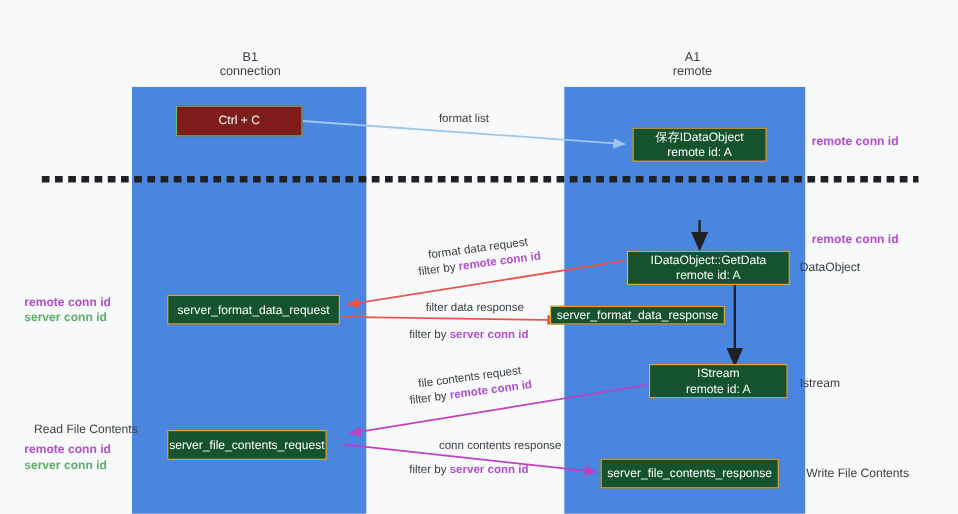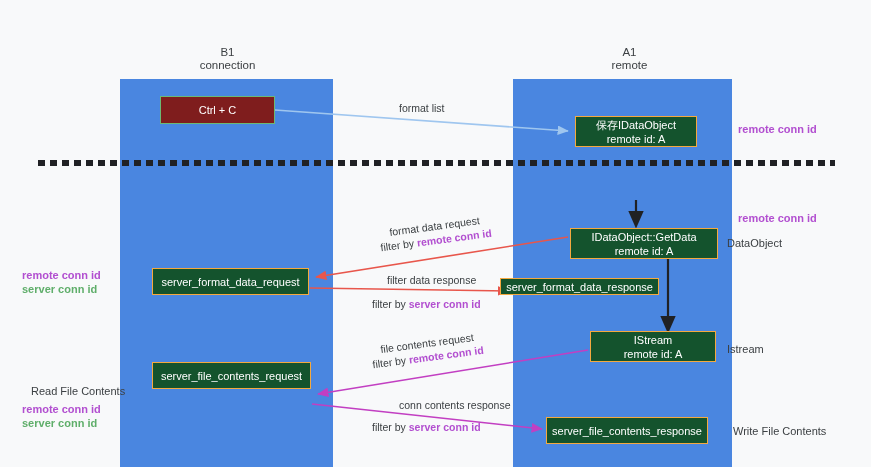--- a/index.html
+++ b/index.html
@@ -43,21 +43,21 @@
   .node.orange{background:#14532d;border:1px solid #f5a93f;}
 
   
   #n-ctrlc{left:160px;top:96px;width:115px;height:28px;}
   #n-save-ido{left:575px;top:116px;width:122px;height:31px;}
   #n-ctrlv{left:578px;top:171px;width:115px;height:28px;}
   #n-getdata{left:570px;top:228px;width:148px;height:31px;}
   #n-sfdreq{left:152px;top:268px;width:157px;height:27px;}
   #n-sfdres{left:500px;top:278px;width:159px;height:17px;}
   #n-istream{left:590px;top:331px;width:126px;height:31px;}
-  #n-sfcreq{left:152px;top:362px;width:159px;height:27px;}
+  #n-sfcreq{left:152px;top:391px;width:145px;height:27px;}
   #n-sfcres{left:546px;top:417px;width:162px;height:27px;}
 
   
   .ann{position:absolute;font-size:11px;line-height:14px;color:#3c4043;}
   .ann .pur{color:#b24fd0;font-weight:bold;}
   .ann .grn{color:#5fae6a;font-weight:bold;}
   .ann.bold-pur{color:#b24fd0;font-weight:bold;}
 
   #a-remote1{left:738px;top:122px;}
   #a-remote2{left:738px;top:211px;}

